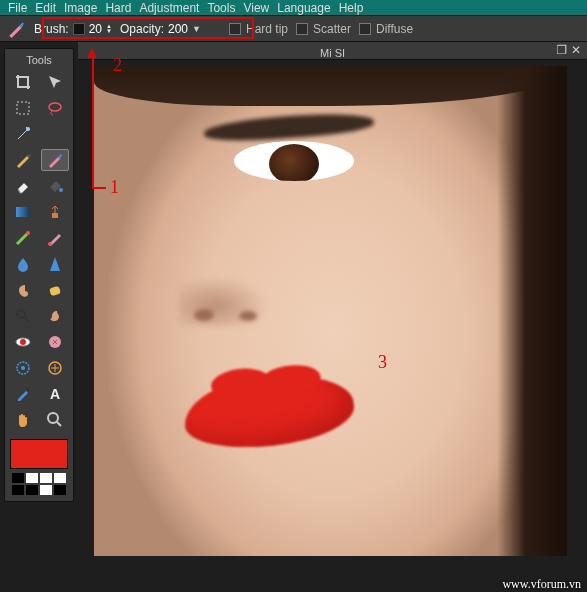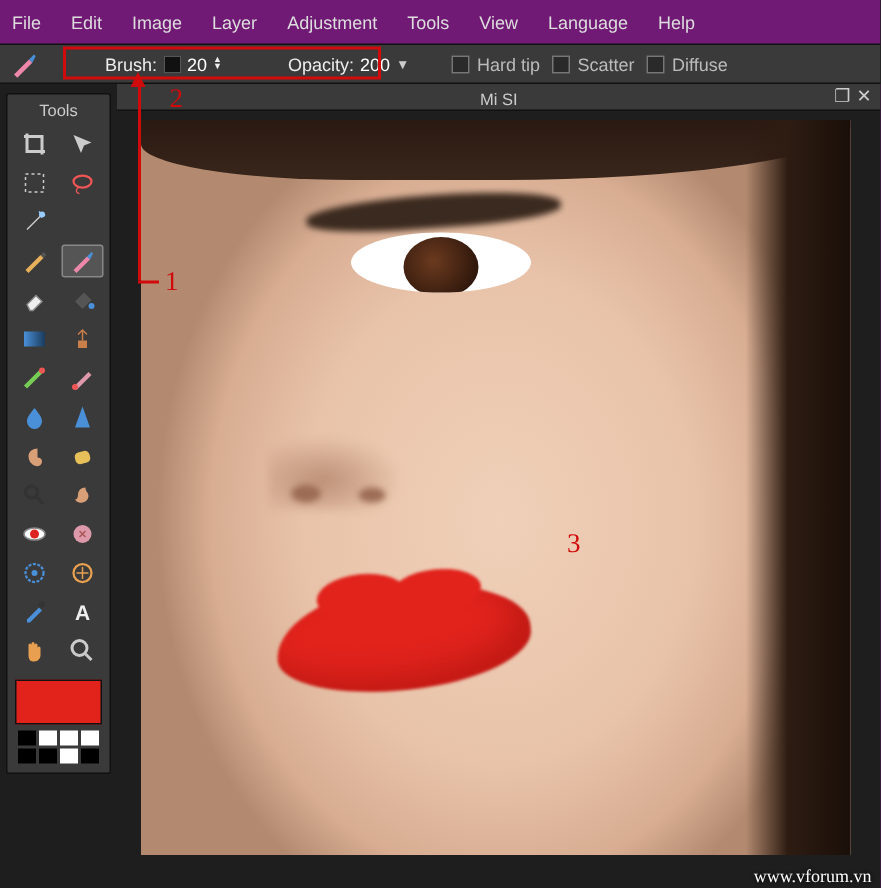--- a/index.html
+++ b/index.html
@@ -10,25 +10,25 @@
     font-size: 12px;
     width: 587px;
     height: 592px;
     overflow: hidden;
     position: relative;
   }
 
   
   .menubar {
     display: flex;
-    background: #701a75;
-    height: 30px;
+    background: #0f766e;
+    height: 16px;
     align-items: center;
     padding-left: 8px;
-    gap: 20px;
+    gap: 8px;
     border-bottom: 1px solid #111;
   }
   .menubar span { color: #ddd; cursor: default; }
 
   
   .optionsbar {
     display: flex;
     align-items: center;
     background: #3a3a3a;
     height: 26px;
@@ -39,21 +39,20 @@
   }
   .brush-icon {
     width: 20px; height: 18px;
     display: inline-flex; align-items:center; justify-content:center;
   }
   .opt-group {
     display: flex;
     align-items: center;
     gap: 4px;
     color: #eee;
-    margin-left: 36px;
   }
   .opt-label { color: #eee; }
   .opt-value { color: #fff; }
   .tiny-arrows {
     display: flex; flex-direction: column; font-size: 6px; line-height: 5px;
   }
   .swatch {
     width: 12px; height: 12px; background: #111; border: 1px solid #555;
   }
   .checkbox {
@@ -244,21 +243,21 @@
     border-bottom:10px solid #d10b0b;
   }
 </style>
 </head>
 <body>
 
 <div class="menubar">
   <span>File</span>
   <span>Edit</span>
   <span>Image</span>
-  <span>Layer</span>
+  <span>Hard</span>
   <span>Adjustment</span>
   <span>Tools</span>
   <span>View</span>
   <span>Language</span>
   <span>Help</span>
 </div>
 
 <div class="optionsbar">
   <span class="brush-icon">
     <svg viewBox="0 0 18 18">

